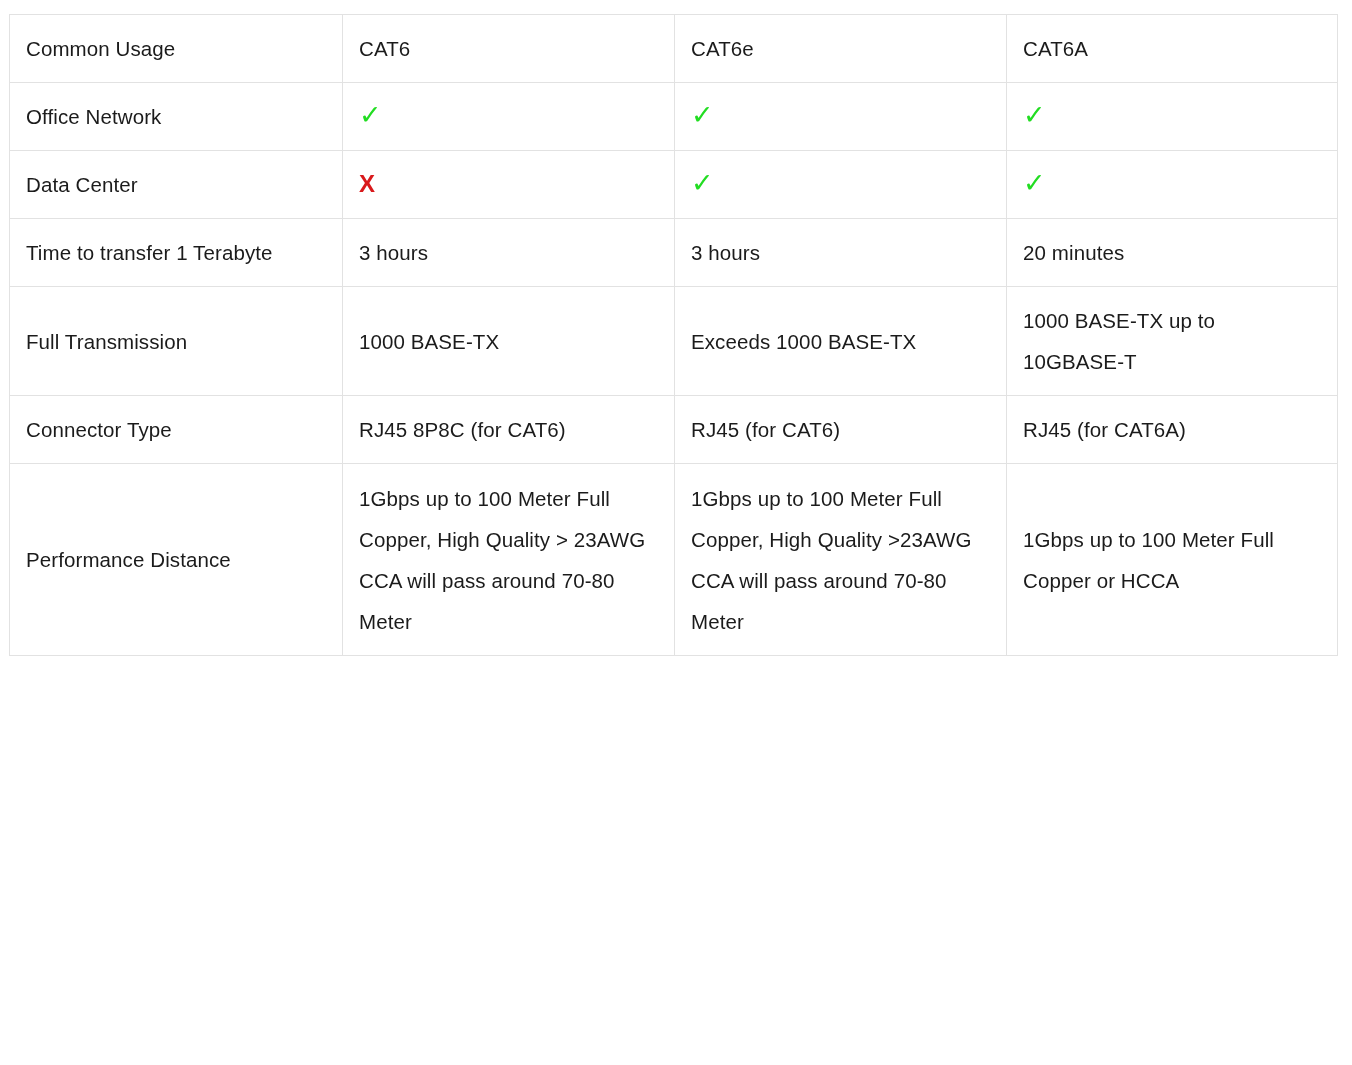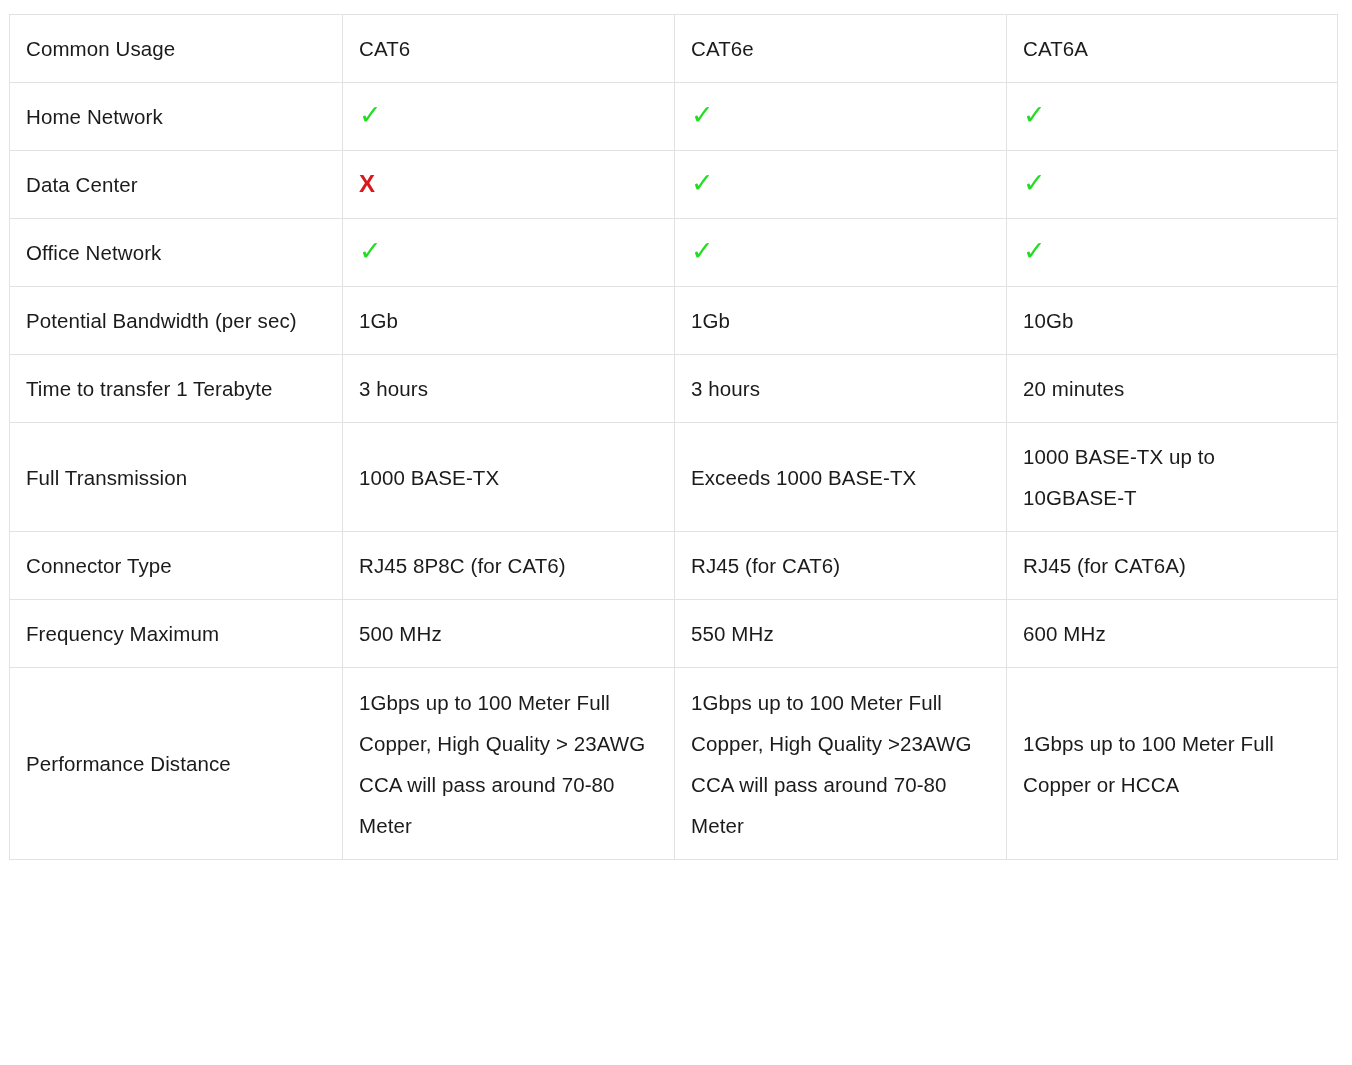--- a/index.html
+++ b/index.html
@@ -89,67 +89,49 @@
       <col class="c-cat6a">
     </colgroup>
     <tbody>
         <tr class="r-std">
           <td>Common Usage</td>
           <td>CAT6</td>
           <td>CAT6e</td>
           <td>CAT6A</td>
         </tr>
         <tr class="r-std">
-          <td>Home Network</td>
+          <td>Office Network</td>
           <td><span class="mark yes">✓</span></td>
           <td><span class="mark yes">✓</span></td>
           <td><span class="mark yes">✓</span></td>
         </tr>
         <tr class="r-std">
           <td>Data Center</td>
           <td><span class="mark no">X</span></td>
           <td><span class="mark yes">✓</span></td>
           <td><span class="mark yes">✓</span></td>
-        </tr>
-        <tr class="r-std">
-          <td>Office Network</td>
-          <td><span class="mark yes">✓</span></td>
-          <td><span class="mark yes">✓</span></td>
-          <td><span class="mark yes">✓</span></td>
-        </tr>
-        <tr class="r-std">
-          <td>Potential Bandwidth (per sec)</td>
-          <td class="wrap-cell">1Gb</td>
-          <td class="wrap-cell">1Gb</td>
-          <td class="wrap-cell">10Gb</td>
         </tr>
         <tr class="r-std">
           <td>Time to transfer 1 Terabyte</td>
           <td class="wrap-cell">3 hours</td>
           <td class="wrap-cell">3 hours</td>
           <td class="wrap-cell">20 minutes</td>
         </tr>
         <tr class="r-tall">
           <td>Full Transmission</td>
           <td class="wrap-cell">1000 BASE-TX</td>
           <td class="wrap-cell">Exceeds 1000 BASE-TX</td>
           <td class="wrap-cell">1000 BASE-TX up to 10GBASE-T</td>
         </tr>
         <tr class="r-std">
           <td>Connector Type</td>
           <td class="wrap-cell">RJ45 8P8C (for CAT6)</td>
           <td class="wrap-cell">RJ45 (for CAT6)</td>
           <td class="wrap-cell">RJ45 (for CAT6A)</td>
         </tr>
-        <tr class="r-std">
-          <td>Frequency Maximum</td>
-          <td class="wrap-cell">500 MHz</td>
-          <td class="wrap-cell">550 MHz</td>
-          <td class="wrap-cell">600 MHz</td>
-        </tr>
         <tr class="r-perf">
           <td>Performance Distance</td>
           <td class="wrap-cell">1Gbps up to 100 Meter Full Copper, High Quality &gt; 23AWG CCA will pass around 70-80 Meter</td>
           <td class="wrap-cell">1Gbps up to 100 Meter Full Copper, High Quality &gt;23AWG CCA will pass around 70-80 Meter</td>
           <td class="wrap-cell">1Gbps up to 100 Meter Full Copper or HCCA</td>
         </tr>
       </tbody>
   </table>
 </div>
 

